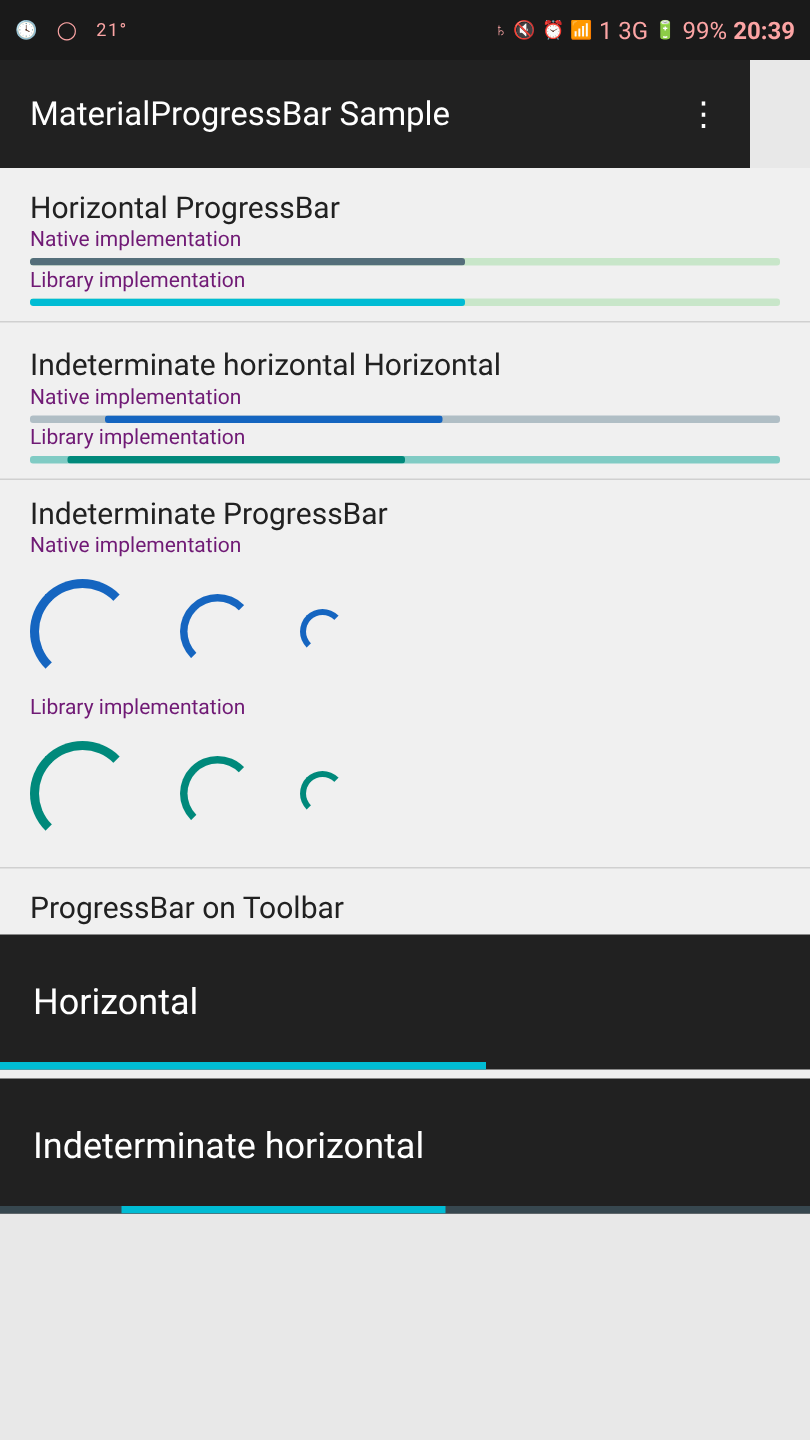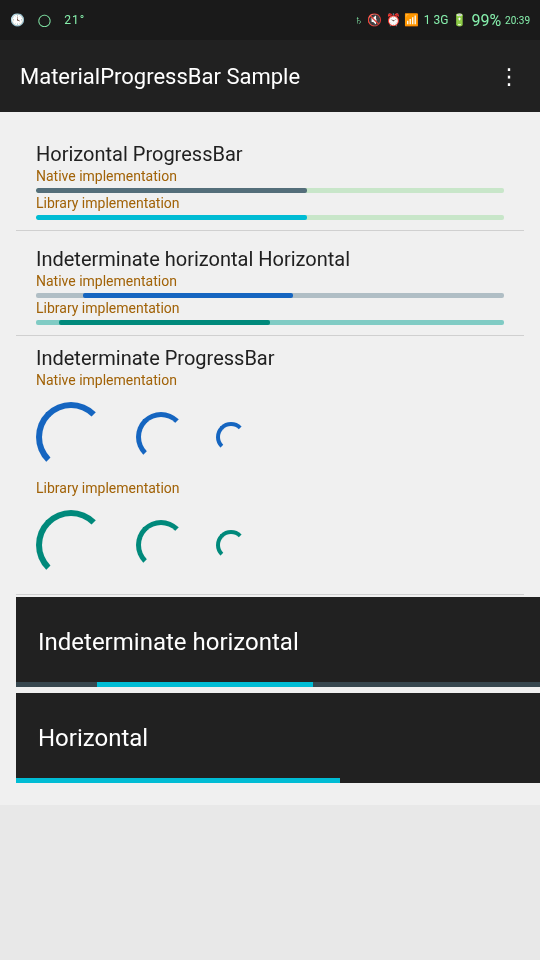--- a/index.html
+++ b/index.html
@@ -15,40 +15,40 @@
 
     
     .status-bar {
       width: 540px;
       height: 40px;
       background: #1a1a1a;
       display: flex;
       align-items: center;
       justify-content: space-between;
       padding: 1px 10px;
-      color: #86efac;
+      color: #fca5a5;
       font-size: 13px;
     }
 
     .status-left {
       display: flex;
       align-items: center;
       gap: 5px;
     }
 
     .status-right {
       display: flex;
       align-items: center;
       gap: 4px;
       font-size: 14px;
     }
 
     
     .app-bar {
-      width: 540px;
+      width: 500px;
       height: 72px;
       background: #212121;
       display: flex;
       align-items: center;
       justify-content: space-between;
       padding: 0 20px;
     }
 
     .app-title {
       color: white;
@@ -58,37 +58,37 @@
 
     .app-menu-icon {
       color: white;
       font-size: 22px;
       cursor: pointer;
     }
 
     
     .content {
       background: #f0f0f0;
-      padding: 16px;
+      padding: 0;
     }
 
     .section {
       padding: 14px 20px 6px 20px;
     }
 
     .section-title {
       font-size: 20px;
       color: #212121;
       font-weight: 400;
       margin-bottom: 2px;
     }
 
     .section-subtitle {
       font-size: 14px;
-      color: #a16207;
+      color: #701a75;
       margin-bottom: 4px;
     }
 
     
     .progress-bar-track {
       width: 100%;
       height: 5px;
       background: #c8e6c9;
       border-radius: 2px;
       margin: 4px 0 2px 0;
@@ -264,24 +264,24 @@
   <div class="status-left">
     <span style="font-size:12px; letter-spacing:1px;">
       🕓 &nbsp; ◯ &nbsp; 21°
     </span>
   </div>
   <div class="status-right">
     <span style="font-size:12px;">♄</span>
     <span style="font-size:12px;">🔇</span>
     <span style="font-size:12px;">⏰</span>
     <span style="font-size:12px;">📶</span>
-    <span style="font-size:12px;">1 3G</span>
+    <span style="font-size:16px;">1 3G</span>
     <span style="font-size:12px;">🔋</span>
     <span style="font-size:16px;">99%</span>
-    <span style="font-size:10px; font-weight:400;">20:39</span>
+    <span style="font-size:16px; font-weight:700;">20:39</span>
   </div>
 </div>
 
 <div class="app-bar">
   <span class="app-title">MaterialProgressBar Sample</span>
   <span class="app-menu-icon">⋮</span>
 </div>
 
 <div class="content">
 
@@ -330,26 +330,27 @@
 
     <div class="spinner-row">
       <div class="spinner spinner-lg spinner-teal"></div>
       <div class="spinner spinner-md spinner-teal"></div>
       <div class="spinner spinner-sm spinner-teal"></div>
     </div>
   </div>
 
   <div class="divider"></div>
 
+  <div class="toolbar-label">ProgressBar on Toolbar</div>
+
+  <div class="toolbar-item">
+    <span class="toolbar-item-label">Horizontal</span>
+    <div class="toolbar-progress"></div>
+  </div>
 
   <div class="toolbar-item">
     <span class="toolbar-item-label">Indeterminate horizontal</span>
     <div class="toolbar-indeterminate">
       <div class="toolbar-indeterminate-bar"></div>
     </div>
   </div>
 
-  <div class="toolbar-item">
-    <span class="toolbar-item-label">Horizontal</span>
-    <div class="toolbar-progress"></div>
-  </div>
-
 </div>
 
 </body></html>

